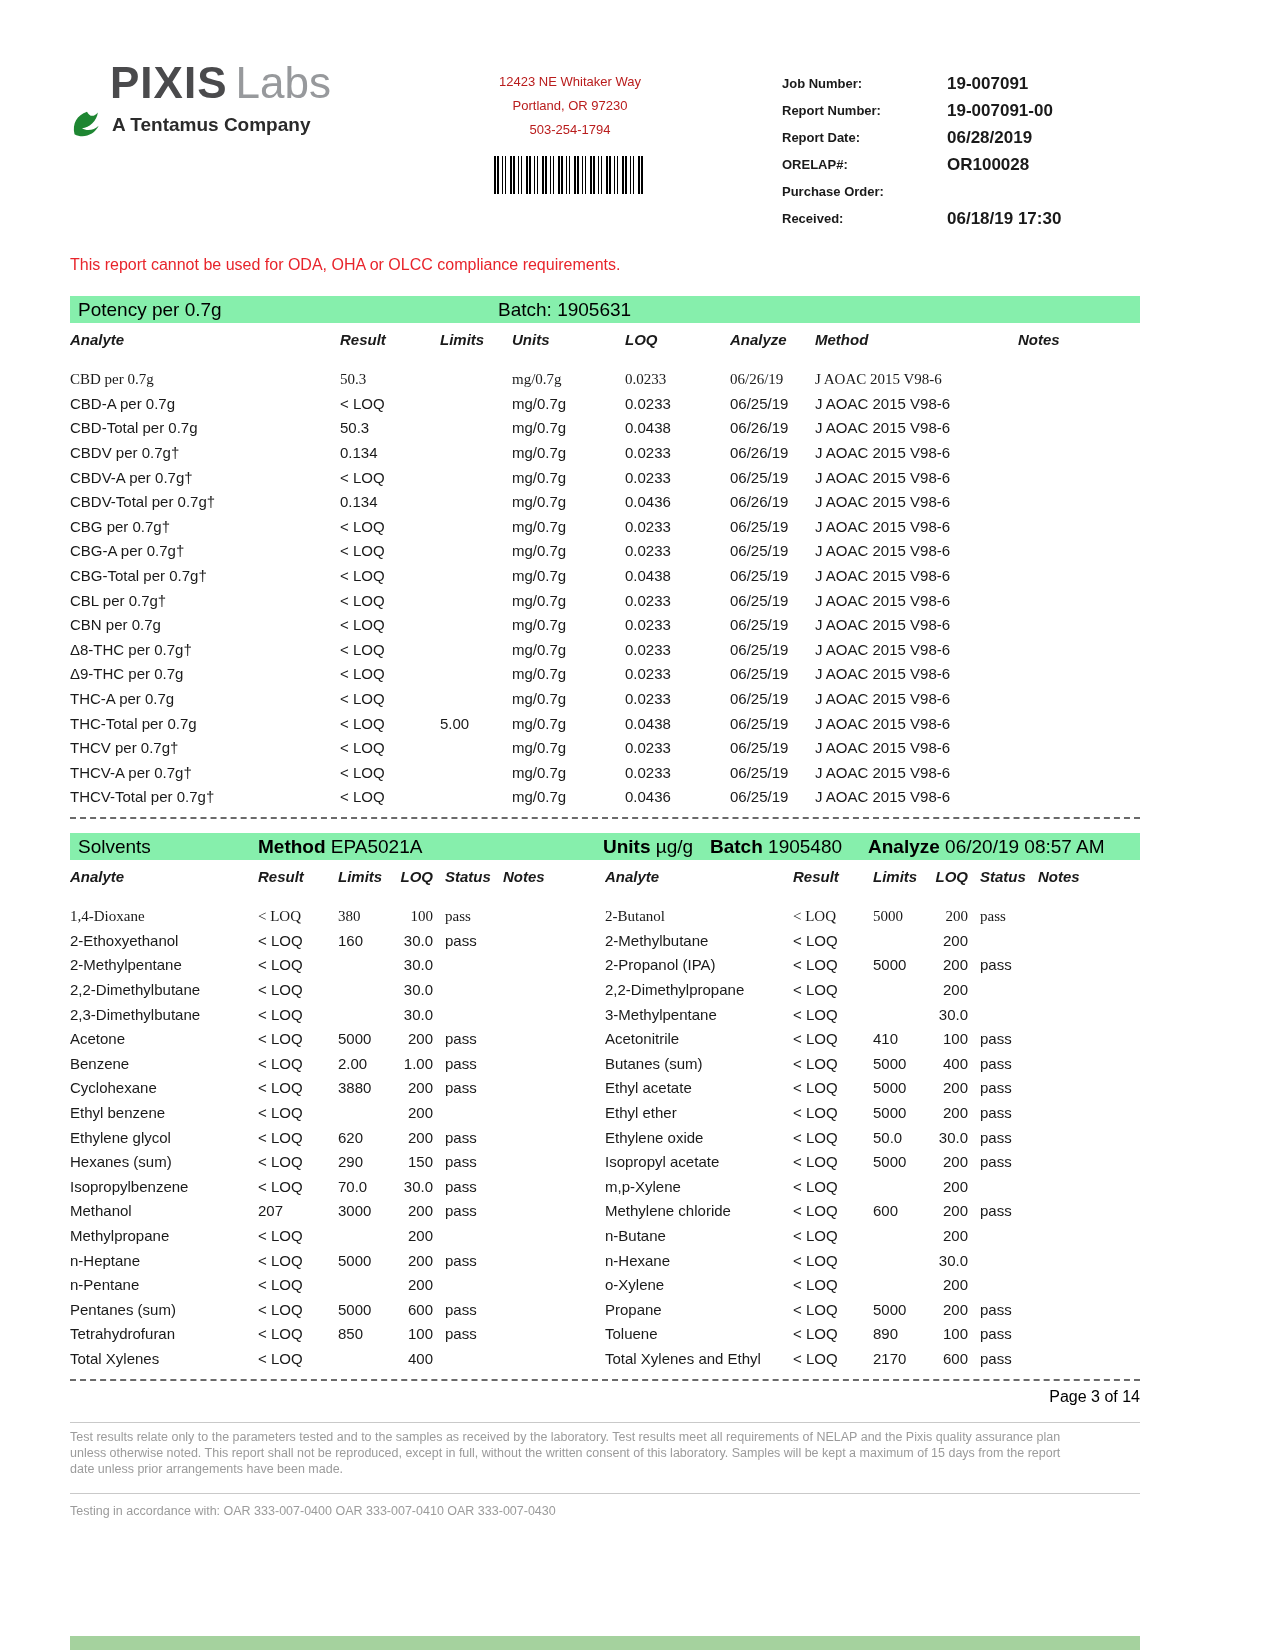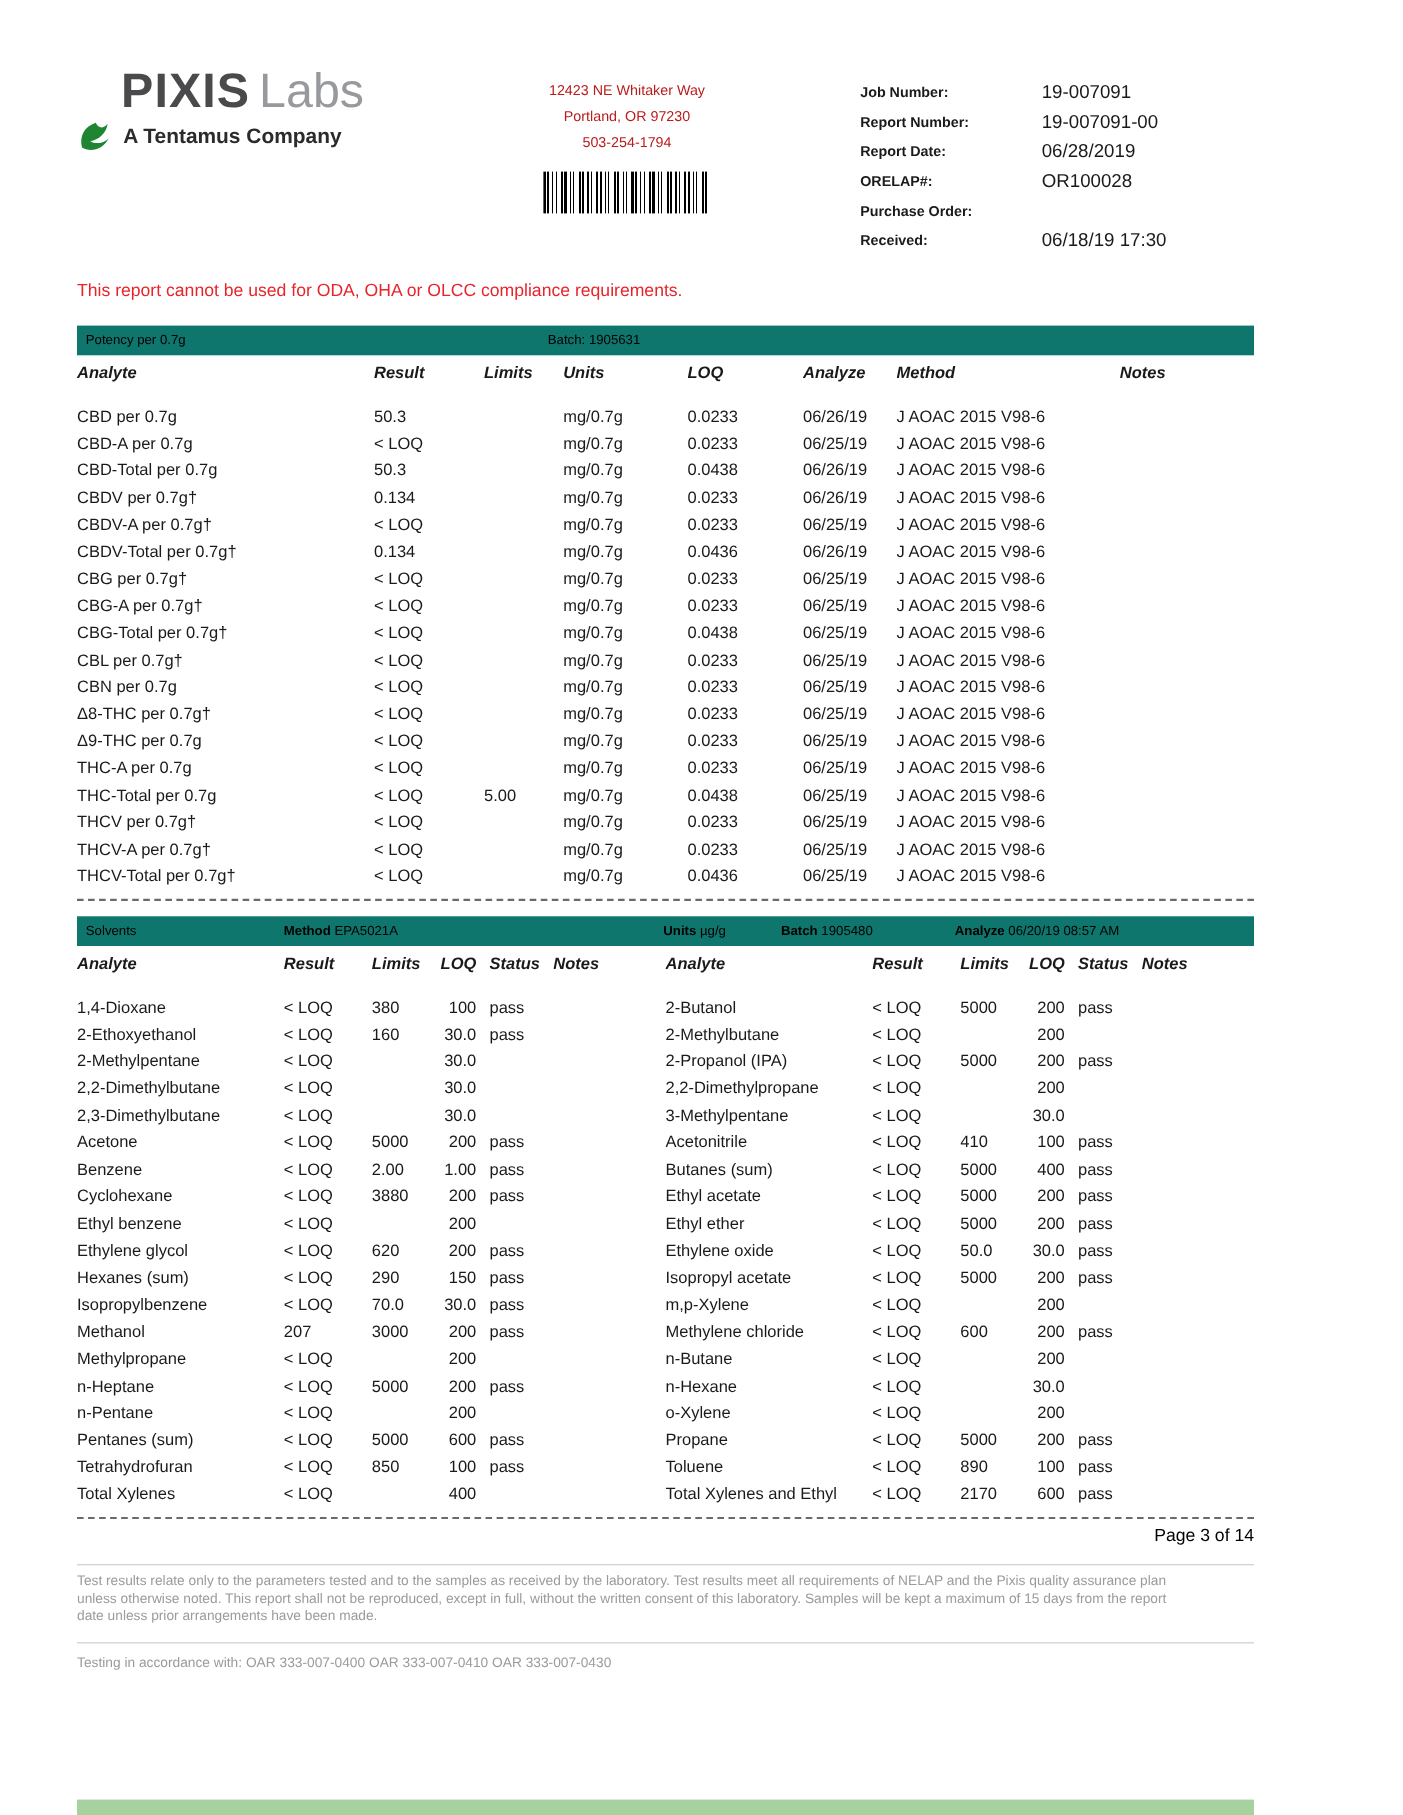--- a/index.html
+++ b/index.html
@@ -25,45 +25,45 @@
   .barcode {
     margin:14px auto 0; width:152px; height:38px;
     background:repeating-linear-gradient(90deg,
       #000 0 2px, #fff 2px 3px, #000 3px 5px, #fff 5px 8px,
       #000 8px 9px, #fff 9px 11px, #000 11px 12px, #fff 12px 16px);
   }
 
   .info-block { flex:1; padding-left:42px; padding-top:10px; }
   .info-row { display:flex; line-height:27px; }
   .info-label { width:165px; font-weight:bold; font-size:13px; white-space:nowrap; }
-  .info-value { font-size:17px; white-space:nowrap; }
+  .info-value { font-size:17px; white-space:nowrap;font-weight:bold; }
 
   
   .notice { margin-top:24px; font-size:16px; color:#e8242b; }
 
   
-  .section-bar { position:relative; height:27px; background:#0f766e; font-size:12px; line-height:27px; color:#000; }
+  .section-bar { position:relative; height:27px; background:#86efac; font-size:19px; line-height:27px; color:#000; }
   .potency-bar { margin-top:22px; }
   .solvents-bar { margin-top:14px; }
   .bar-title { position:absolute; left:8px; }
   .pos-pot-batch { position:absolute; left:428px; }
   .pos-method { position:absolute; left:188px; }
   .pos-units { position:absolute; left:533px; }
   .pos-batch { position:absolute; left:640px; }
   .pos-analyze { position:absolute; left:798px; }
   .bar-b { font-weight:bold; }
 
   
   table { border-collapse:collapse; table-layout:fixed; }
   th, td {
     font-size:15px; text-align:left; font-weight:normal; padding:0;
     height:24.6px; vertical-align:middle; white-space:nowrap; overflow:hidden;
   }
   thead th { font-weight:bold; height:34px; vertical-align:top; padding-top:8px;font-style:italic; }
-  tbody tr:first-child td { padding-top:10px; height:34px; }
+  tbody tr:first-child td { padding-top:10px; height:34px;font-family:Liberation Serif, serif; }
 
   .potency-table { width:1070px; margin-top:0; }
   .potency-table .c0{width:270px}.potency-table .c1{width:100px}
   .potency-table .c2{width:72px}.potency-table .c3{width:113px}
   .potency-table .c4{width:105px}.potency-table .c5{width:85px}
   .potency-table .c6{width:203px}.potency-table .c7{width:122px}
 
   .solv-wrap { display:flex; }
   .solv-table { width:535px; }
   .solv-table .c0{width:188px}.solv-table .c1{width:80px}

